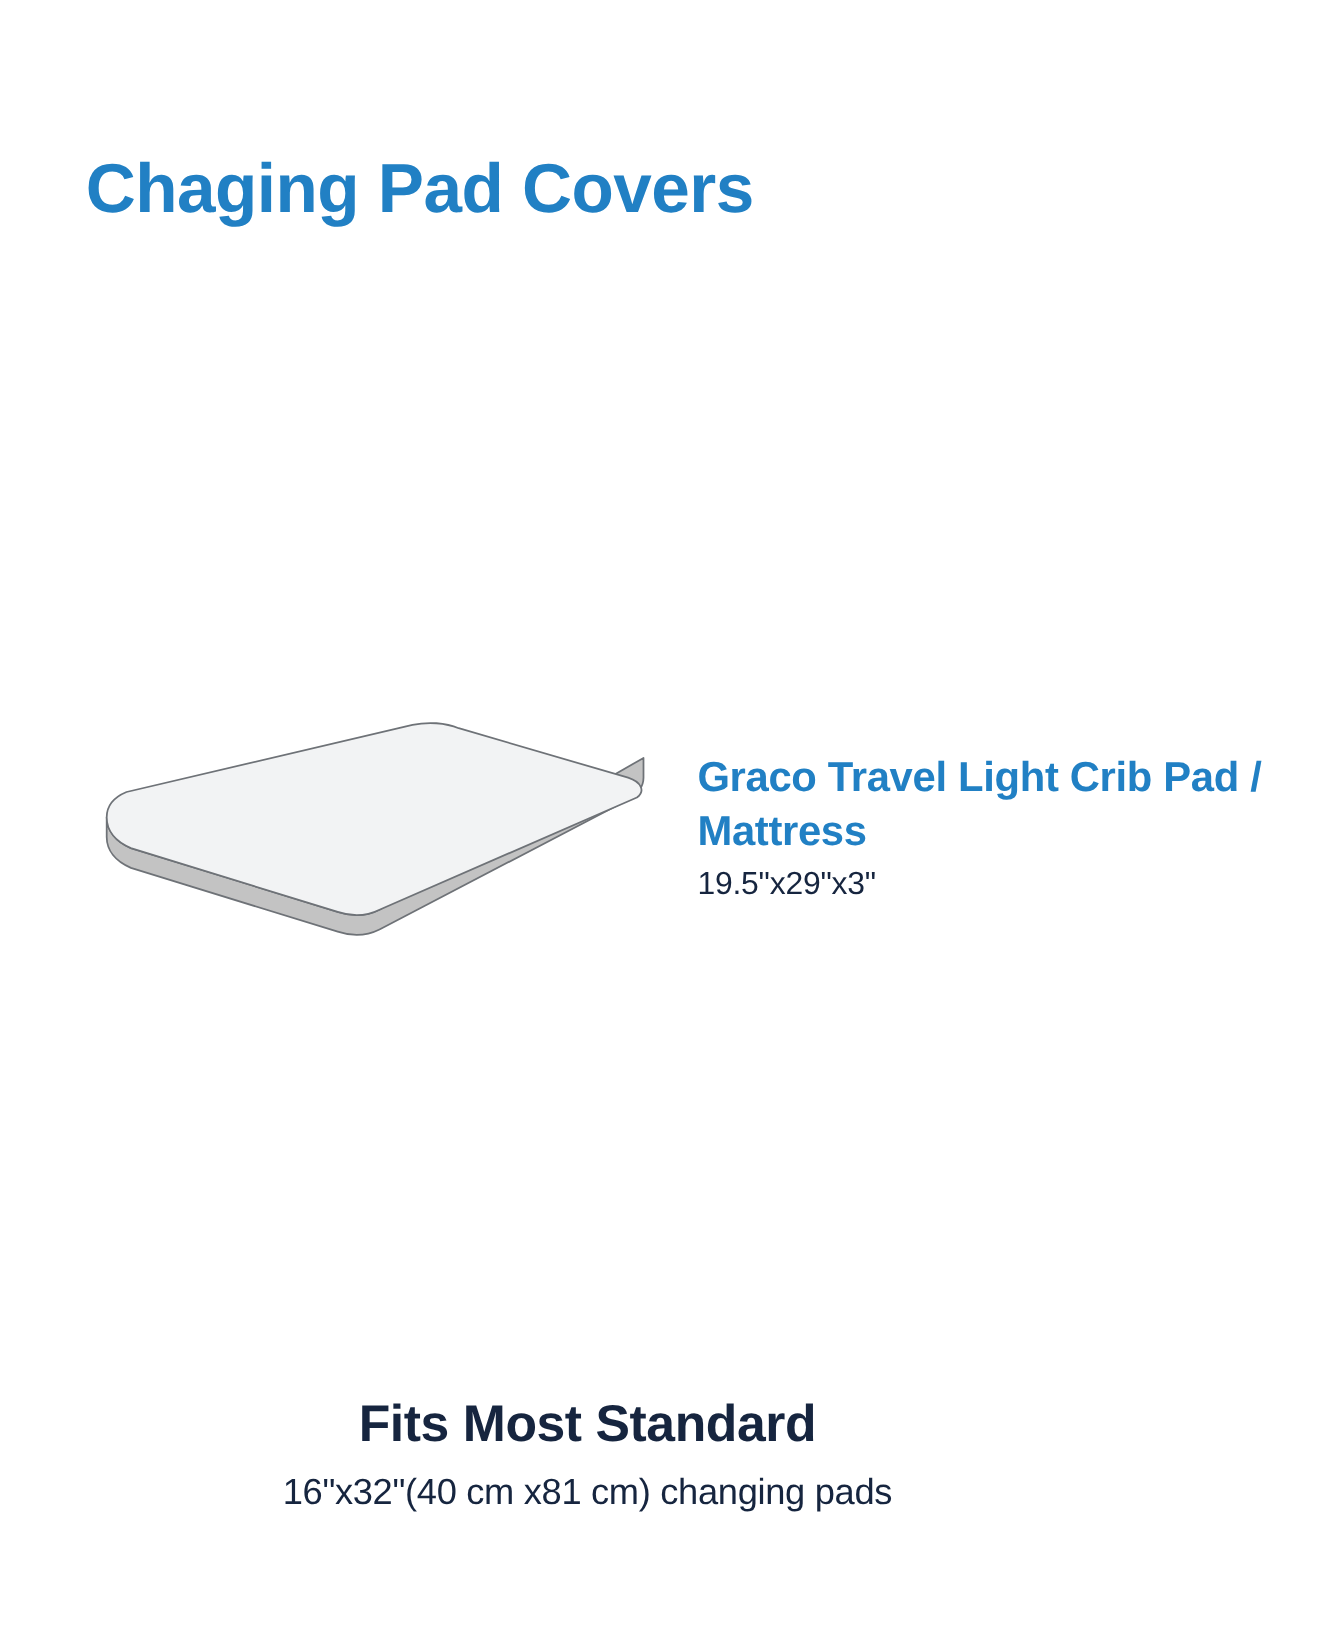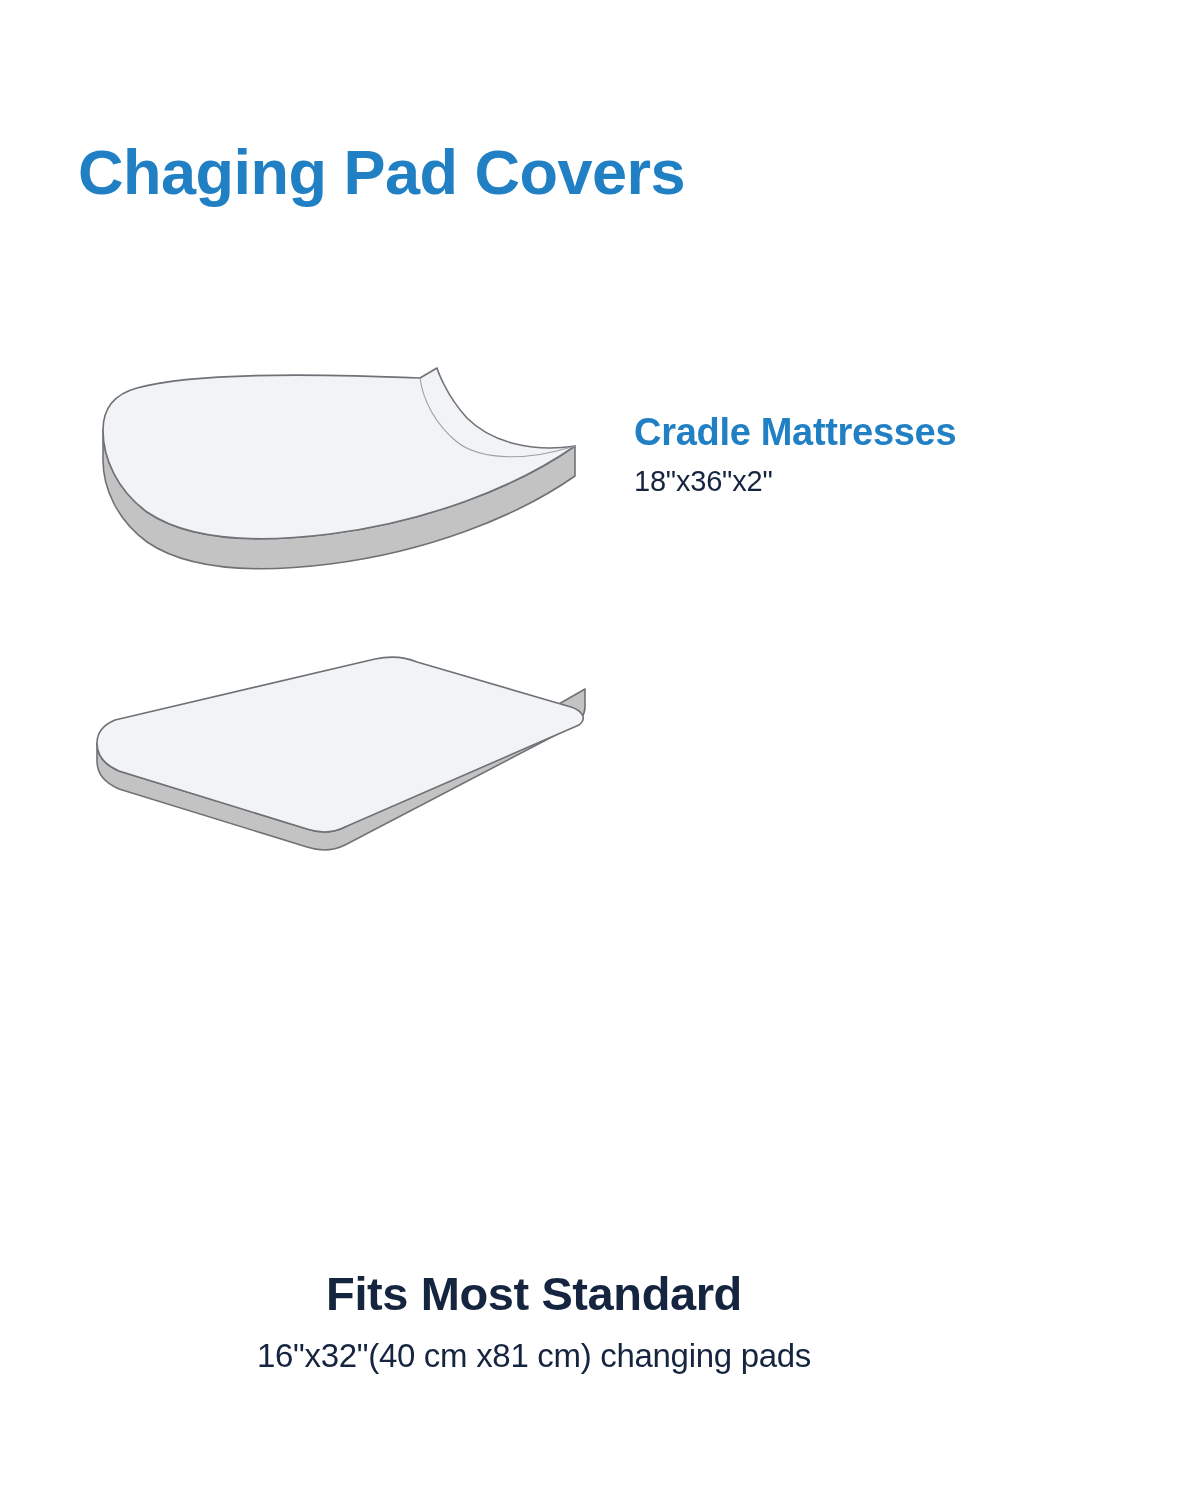--- a/index.html
+++ b/index.html
@@ -110,57 +110,20 @@
     margin: 16px 0 0 0;
   }
 </style>
 </head>
 <body>
 
 <div class="page">
 
   <h1 class="page-title">Chaging Pad Covers</h1>
 
-  <div class="product-row row-0">
-
-    <div class="illustration">
-      <svg viewBox="0 0 530 230" xmlns="http://www.w3.org/2000/svg">
-
-        <path d="M 28 100
-                 C 28 128, 42 160, 72 182
-                 C 110 208, 175 214, 255 204
-                 C 350 192, 440 158, 500 116
-                 L 500 86
-                 C 440 128, 350 162, 255 174
-                 C 175 184, 110 178, 72 152
-                 C 42 130, 28 98, 28 70
-                 Z" fill="#c3c3c3" stroke="#6e7277" stroke-width="1.6" stroke-linejoin="round"></path>
-
-        <path d="M 28 70
-                 C 28 48, 40 34, 62 28
-                 C 120 12, 250 14, 345 18
-                 L 362 8
-                 C 362 8, 370 34, 392 58
-                 C 418 84, 460 92, 500 86
-                 C 440 128, 350 162, 255 174
-                 C 175 184, 110 178, 72 152
-                 C 42 130, 28 98, 28 70
-                 Z" fill="#f2f3f4" stroke="#6e7277" stroke-width="1.6" stroke-linejoin="round"></path>
-
-        <path d="M 345 18
-                 C 348 40, 360 64, 382 82
-                 C 408 102, 456 100, 500 86" fill="none" stroke="#9aa0a6" stroke-width="1.1"></path>
-      </svg>
-    </div>
-
-    <div class="product-text">
-      <div class="product-name">Cradle Mattresses</div>
-      <div class="product-dims">18"x36"x2"</div>
-    </div>
-  </div>
 
   <div class="product-row row-1">
 
     <div class="illustration">
       <svg viewBox="0 0 530 230" xmlns="http://www.w3.org/2000/svg">
 
         <path d="M 22 98
                  L 22 116
                  C 22 128, 30 138, 44 144
                  L 232 202
@@ -179,20 +142,24 @@
                  C 314 11, 330 12, 342 17
                  L 496 62
                  C 508 66, 512 74, 504 80
                  L 270 182
                  C 258 188, 244 188, 232 184
                  L 44 126
                  C 30 120, 22 110, 22 98 Z" fill="#f2f3f4" stroke="#6e7277" stroke-width="1.6" stroke-linejoin="round"></path>
       </svg>
     </div>
 
+    <div class="product-text">
+      <div class="product-name">Graco Travel Light Crib Pad / Mattress</div>
+      <div class="product-dims">19.5"x29"x3"</div>
+    </div>
   </div>
 
 
   <div class="footer">
     <div class="footer-heading">Fits Most Standard</div>
     <div class="footer-sub">16"x32"(40 cm x81 cm) changing pads</div>
   </div>
 
 </div>
 

